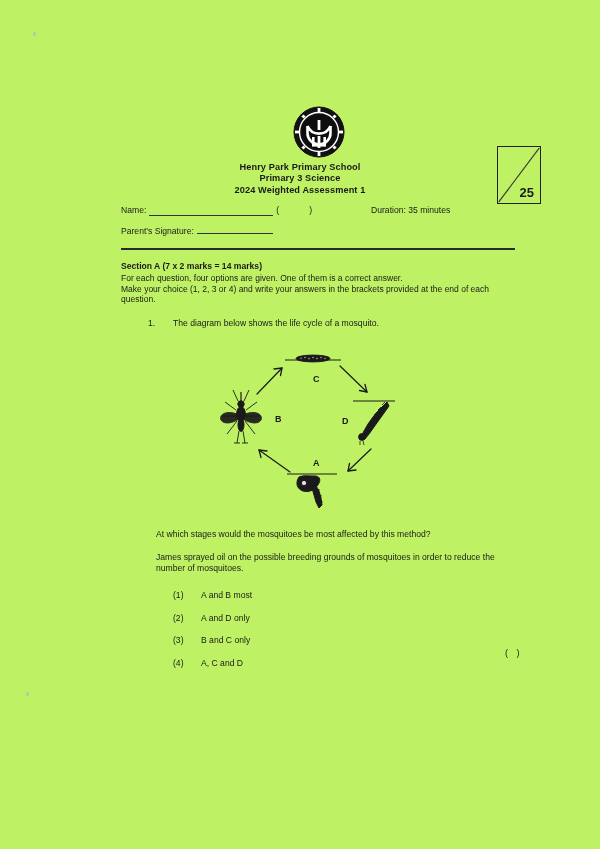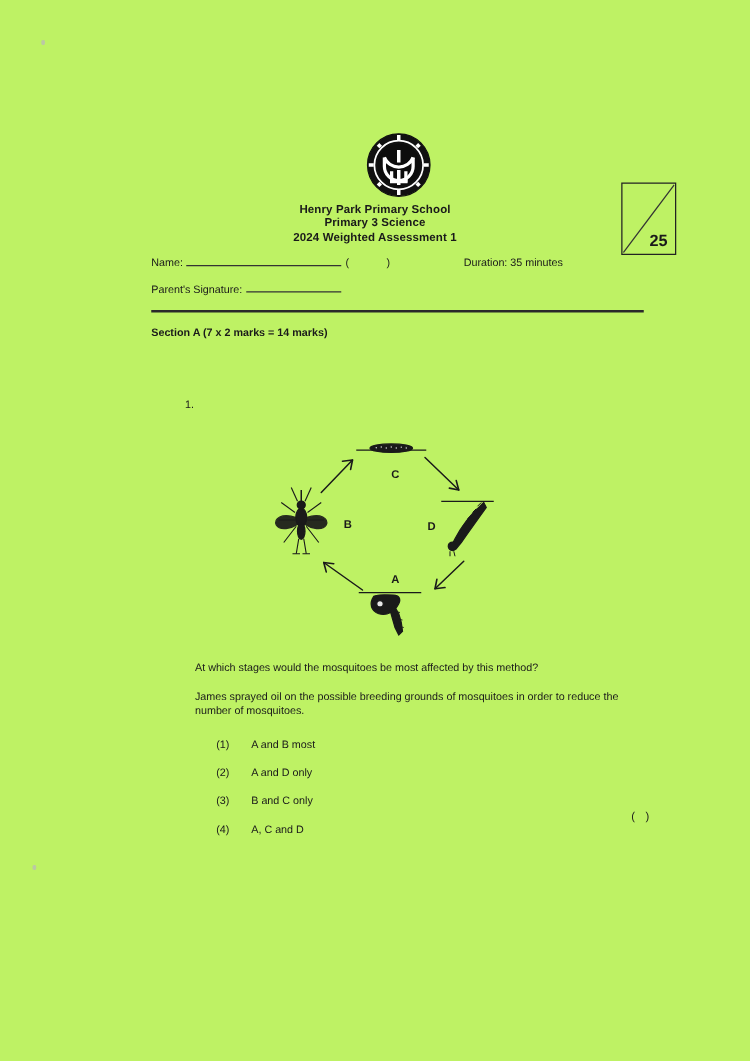--- a/index.html
+++ b/index.html
@@ -84,21 +84,21 @@
     top: 204px;
     width: 394px;
     font-size: 8.6px;
     line-height: 12px;
   }
   .prow {
     display: flex;
     align-items: baseline;
     margin-bottom: 9px;
   }
-  .pleft { display: flex; align-items: flex-start; width: 250px; }
+  .pleft { display: flex; align-items: flex-end; width: 250px; }
   .pright { display: flex; align-items: baseline; }
   .blank {
     display: inline-block;
     border-bottom: 1px solid #333;
     height: 8px;
     margin: 0 3px;
   }
   .blank-name { width: 124px; }
   .blank-class { width: 24px; margin-left: 2px; }
   .blank-sign { width: 76px; }
@@ -261,22 +261,27 @@
       <div class="pright">
         <span>Parent's Signature:</span>
         <span class="blank blank-sign"></span>
       </div>
     </div>
   </div>
 
   <div class="rule"></div>
 
   <div class="section-head">Section A (7 x 2 marks = 14 marks)</div>
+  <div class="section-instructions">
+    <div>For each question, four options are given. One of them is a correct answer.</div>
+    <div>Make your choice (1, 2, 3 or 4) and write your answers in the brackets provided at the end of each question.</div>
+  </div>
 
   <div class="q-num">1.</div>
+  <div class="q-stem">The diagram below shows the life cycle of a mosquito.</div>
 
   <div class="diagram">
     <svg viewBox="0 0 195 172">
       <g stroke="#1a1a1a" stroke-width="1.2" fill="none" stroke-linecap="round">
 
         <line x1="125" y1="22" x2="152" y2="48"></line>
         <path d="M152 48 L144.5 46.5 M152 48 L150 40.5" stroke-width="1.3"></path>
 
         <line x1="156" y1="105" x2="133" y2="127"></line>
         <path d="M133 127 L141 126 M133 127 L134.5 119.5" stroke-width="1.3"></path>

